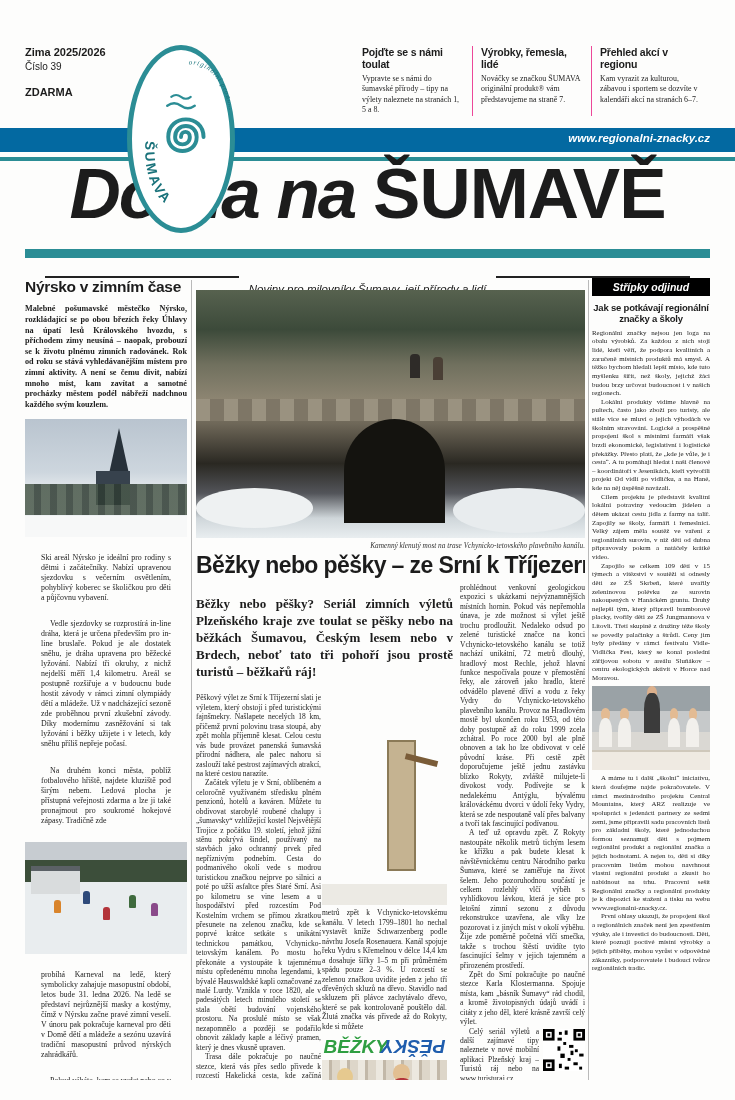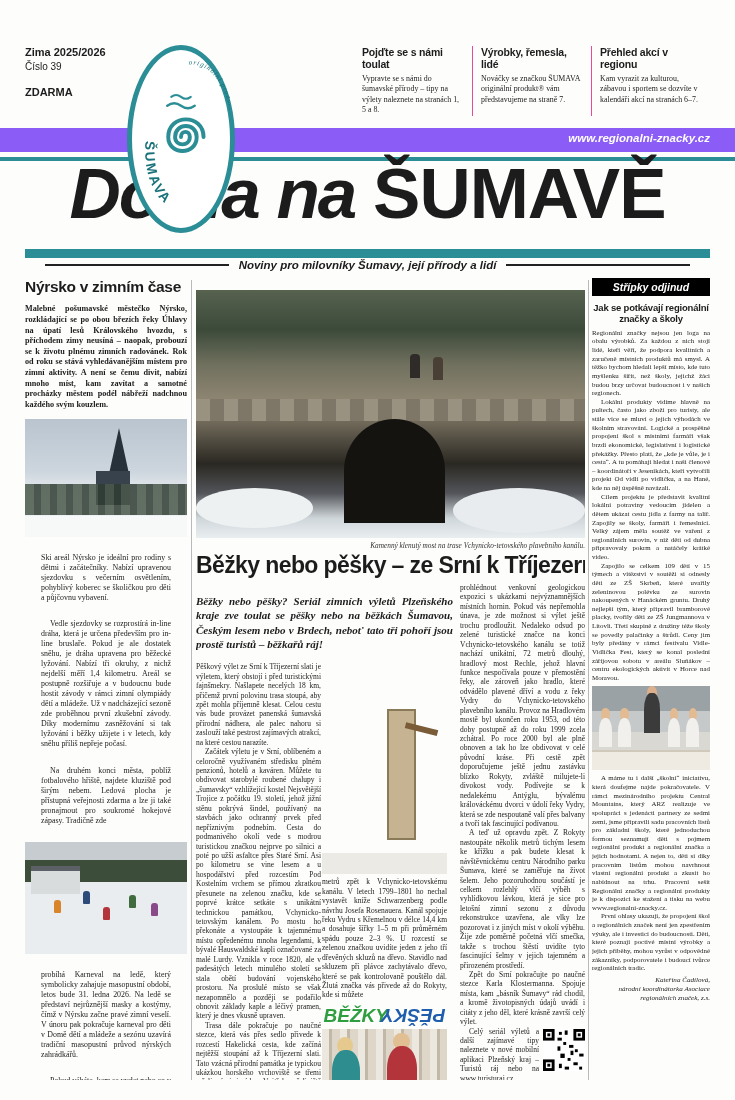--- a/index.html
+++ b/index.html
@@ -10,32 +10,32 @@
   .issue-season{font-weight:bold;font-size:11px;}
   .issue-number{font-size:10px;margin-top:3px;}
   .issue-free{font-weight:bold;font-size:11px;margin-top:14px;}
   .header-boxes{position:absolute;left:362px;top:46px;width:348px;display:flex;}
   .hbox{flex:1;padding:0 8px;}
   .hbox:first-child{padding-left:0;}
   .hbox+.hbox{border-left:1px solid #ec4899;}
   .hbox-title{font-family:"Liberation Sans",sans-serif;font-weight:bold;font-size:10.5px;margin-bottom:4px;letter-spacing:-0.2px;}
   .hbox-text{font-size:7.9px;line-height:1.32;}
   
-  .teal-bar{position:absolute;left:0;right:0;top:128px;height:24px;background:#8b5cf6;}
+  .teal-bar{position:absolute;left:0;right:0;top:128px;height:24px;background:#0369a1;}
   .teal-bar .site{position:absolute;right:25px;top:4px;color:#fff;font-family:"Liberation Sans",sans-serif;
                   font-weight:bold;font-style:italic;font-size:11.5px;}
   .teal-line{position:absolute;left:0;right:0;top:157px;height:4px;background:#2b8d95;}
   .masthead{position:absolute;left:25px;right:25px;top:156px;text-align:center;white-space:nowrap;
             font-family:"Liberation Sans",sans-serif;font-size:71px;letter-spacing:-2px;line-height:1.08;}
   .masthead .mh-italic{font-style:italic;font-weight:600;}
   .masthead .mh-bold{font-weight:900;letter-spacing:-1px;}
   .teal-bar2{position:absolute;left:25px;right:25px;top:249px;height:9px;background:#2b8d95;}
   .tagline{position:absolute;left:45px;right:45px;top:259px;display:flex;align-items:center;gap:10px;}
   .tagline .rule{flex:1;height:1.5px;background:#222;}
-  .tagline .tg-text{font-family:"Liberation Sans",sans-serif;font-weight:bold;font-style:italic;font-size:11.5px;white-space:nowrap;}
+  .tagline .tg-text{font-family:"Liberation Sans",sans-serif;font-weight:normal;font-style:italic;font-size:11.5px;white-space:nowrap;margin-top:24px;}
   
   .logo{position:absolute;left:127px;top:45px;width:108px;height:188px;background:#fff;
         border:5px solid #2b8d95;border-radius:50%;z-index:5;box-sizing:border-box;}
   .logo svg{width:100%;height:100%;}
   
   .vrule{position:absolute;top:280px;height:800px;width:1px;background:#b9b9b9;}
   .vrule.v1{left:191px;} .vrule.v2{left:588px;}
   
   .left-col{position:absolute;left:25px;top:278px;width:162px;height:802px;overflow:hidden;}
   .la-title{font-family:"Liberation Sans",sans-serif;font-weight:bold;font-size:15.5px;letter-spacing:-0.3px;margin:0 0 5px 0;}
@@ -85,21 +85,21 @@
   .ph-cook .kid{position:absolute;top:38%;width:11%;height:34%;background:#f2f0ec;border-radius:45% 45% 0 0;}
   .ph-cook .kh{position:absolute;top:26%;width:7%;height:15%;background:#e3bb93;border-radius:50%;}
   .ph-cook .tbl{position:absolute;left:0;bottom:0;width:100%;height:22%;background:#efeae2;border-top:2px solid #cfc8bb;}
   
   .center-col{position:absolute;left:196px;top:278px;width:389px;height:802px;overflow:hidden;}
   .c-caption{font-style:italic;font-size:7.3px;text-align:right;margin:3px 0 1px 0;color:#333;}
   .c-headline{font-family:"Liberation Sans",sans-serif;font-weight:bold;font-size:23px;letter-spacing:-0.6px;
               margin:2px 0 4px 0;white-space:nowrap;}
   .cols-row{display:flex;gap:7px;height:500px;overflow:hidden;}
   .left-wrap{width:257px;flex:none;}
-  .c-lede{font-weight:bold;font-size:11px;line-height:1.3;text-align:justify;font-style:italic;}
+  .c-lede{font-weight:bold;font-size:13px;line-height:1.3;text-align:justify;}
   .inner-cols{display:flex;gap:1px;}
   .ccol{width:125px;flex:none;}
   .c-p{font-size:7.5px;line-height:1.26;text-align:justify;margin:0;}
   .col2{display:flex;flex-direction:column;height:463px;}
   .bp-logo{margin:6px auto 2px auto;font-family:"Liberation Sans",sans-serif;font-weight:900;font-size:19px;
            white-space:nowrap;line-height:1;}
   .bp-logo .bezky{color:#2f9e41;font-style:italic;}
   .bp-logo .pesky{color:#1f5dad;display:inline-block;transform:rotate(180deg);margin-left:-7px;font-style:italic;}
   .col3{width:125px;flex:none;display:flex;flex-direction:column;}
   .qr{float:right;width:42px;height:42px;margin:2px 0 2px 4px;}
@@ -293,20 +293,15 @@
       <div class="kh" style="left:24%"></div>
       <div class="kid" style="left:22%"></div>
       <div class="kh" style="left:66%"></div>
       <div class="kid" style="left:64%"></div>
       <div class="kh" style="left:82%"></div>
       <div class="kid" style="left:80%"></div>
       <div class="tbl"></div>
     </div>
     <p class="sb-p ind">A máme tu i další „školní“ iniciativu, která doufejme najde pokračovatele. V rámci mezinárodního projektu Central Mountains, který ARZ realizuje ve spolupráci s jedenácti partnery ze sedmi zemí, jsme připravili sadu pracovních listů pro základní školy, které jednoduchou formou seznamují děti s pojmem regionální produkt a regionální značka a jejich hodnotami. A nejen to, děti si díky pracovním listům mohou navrhnout vlastní regionální produkt a zkusit ho nabídnout na trhu. Pracovní sešit Regionální značky a regionální produkty je k dispozici ke stažení a tisku na webu www.regionalni-znacky.cz.</p>
     <p class="sb-p ind">První ohlasy ukazují, že propojení škol a regionálních značek není jen zpestřením výuky, ale i investicí do budoucnosti. Děti, které poznají poctivé místní výrobky a jejich příběhy, mohou vyrůst v odpovědné zákazníky, podporovatele i budoucí tvůrce regionálních tradic.</p>
-    <div class="sb-sig">
-      <div>Kateřina Čadilová,</div>
-      <div>národní koordinátorka Asociace</div>
-      <div>regionálních značek, z.s.</div>
-    </div>
   </div>
 
 </div>
 
 </body></html>

